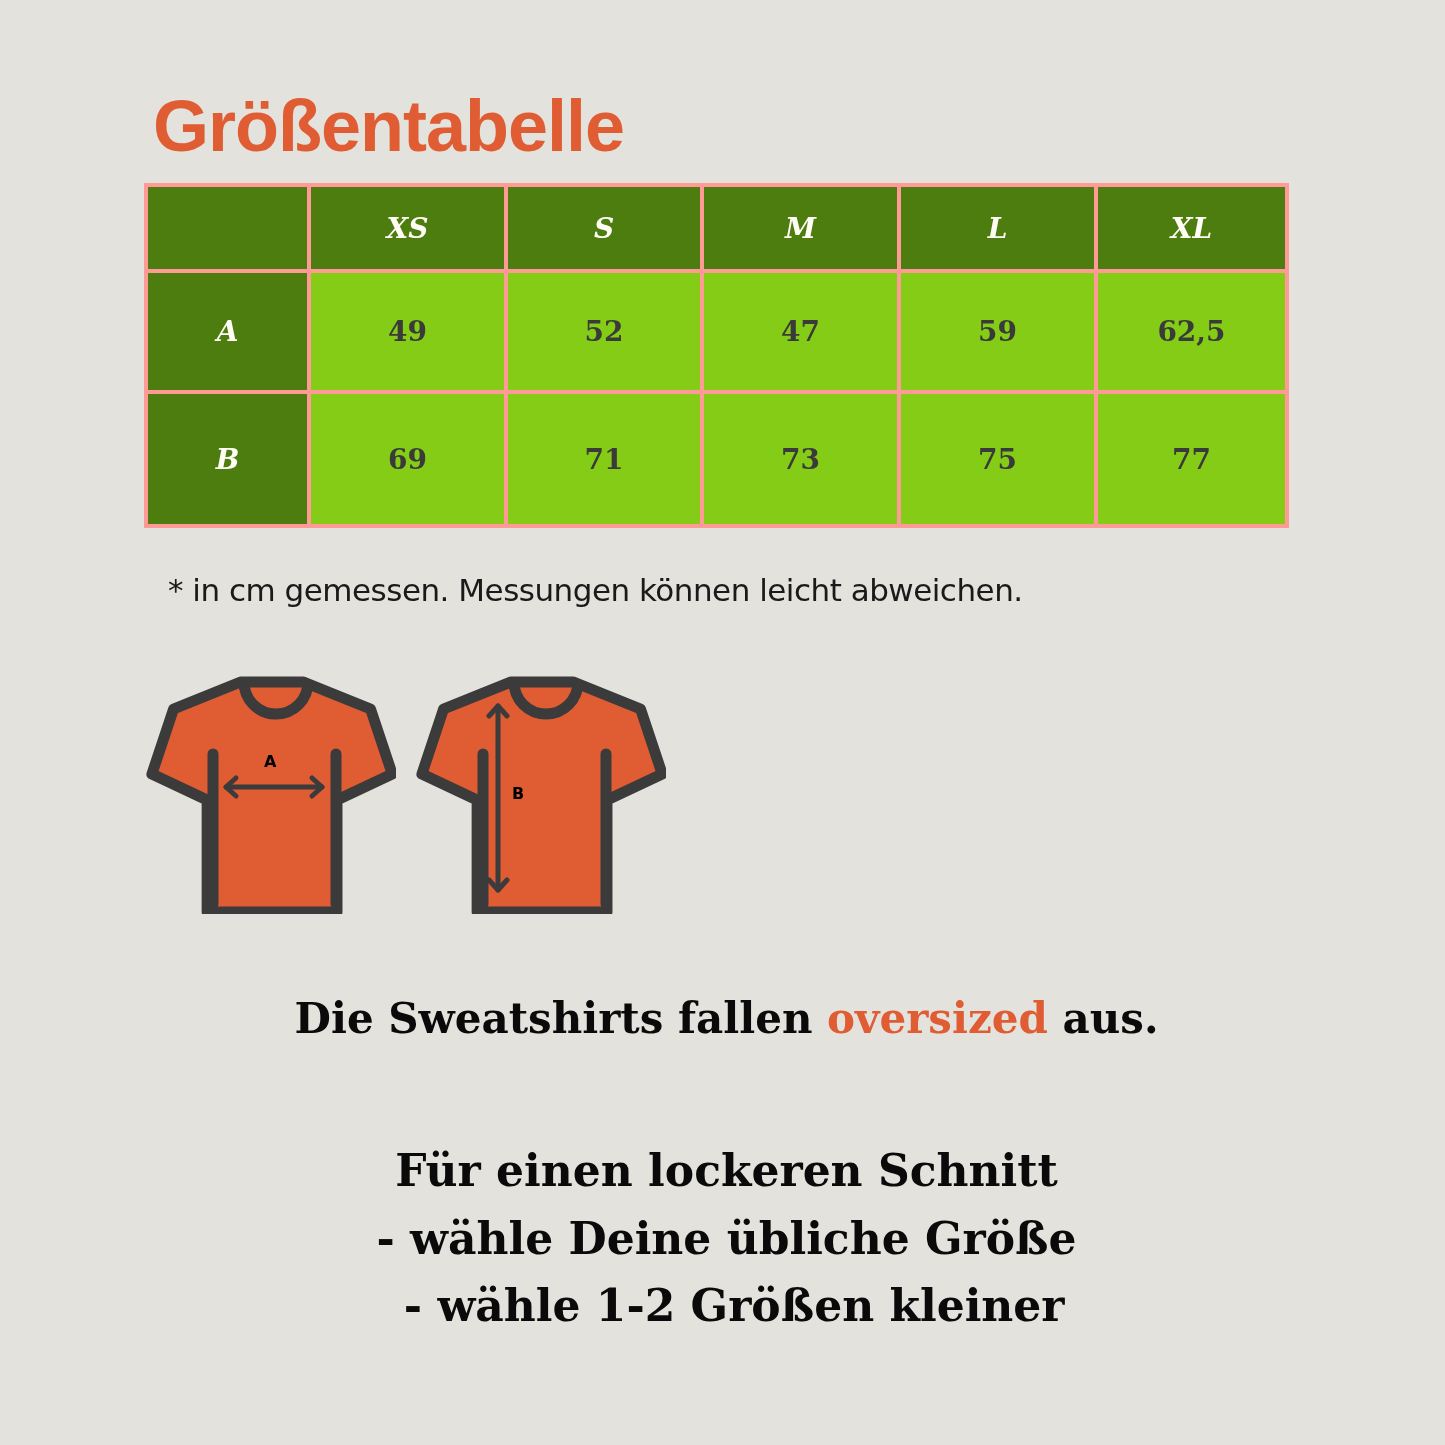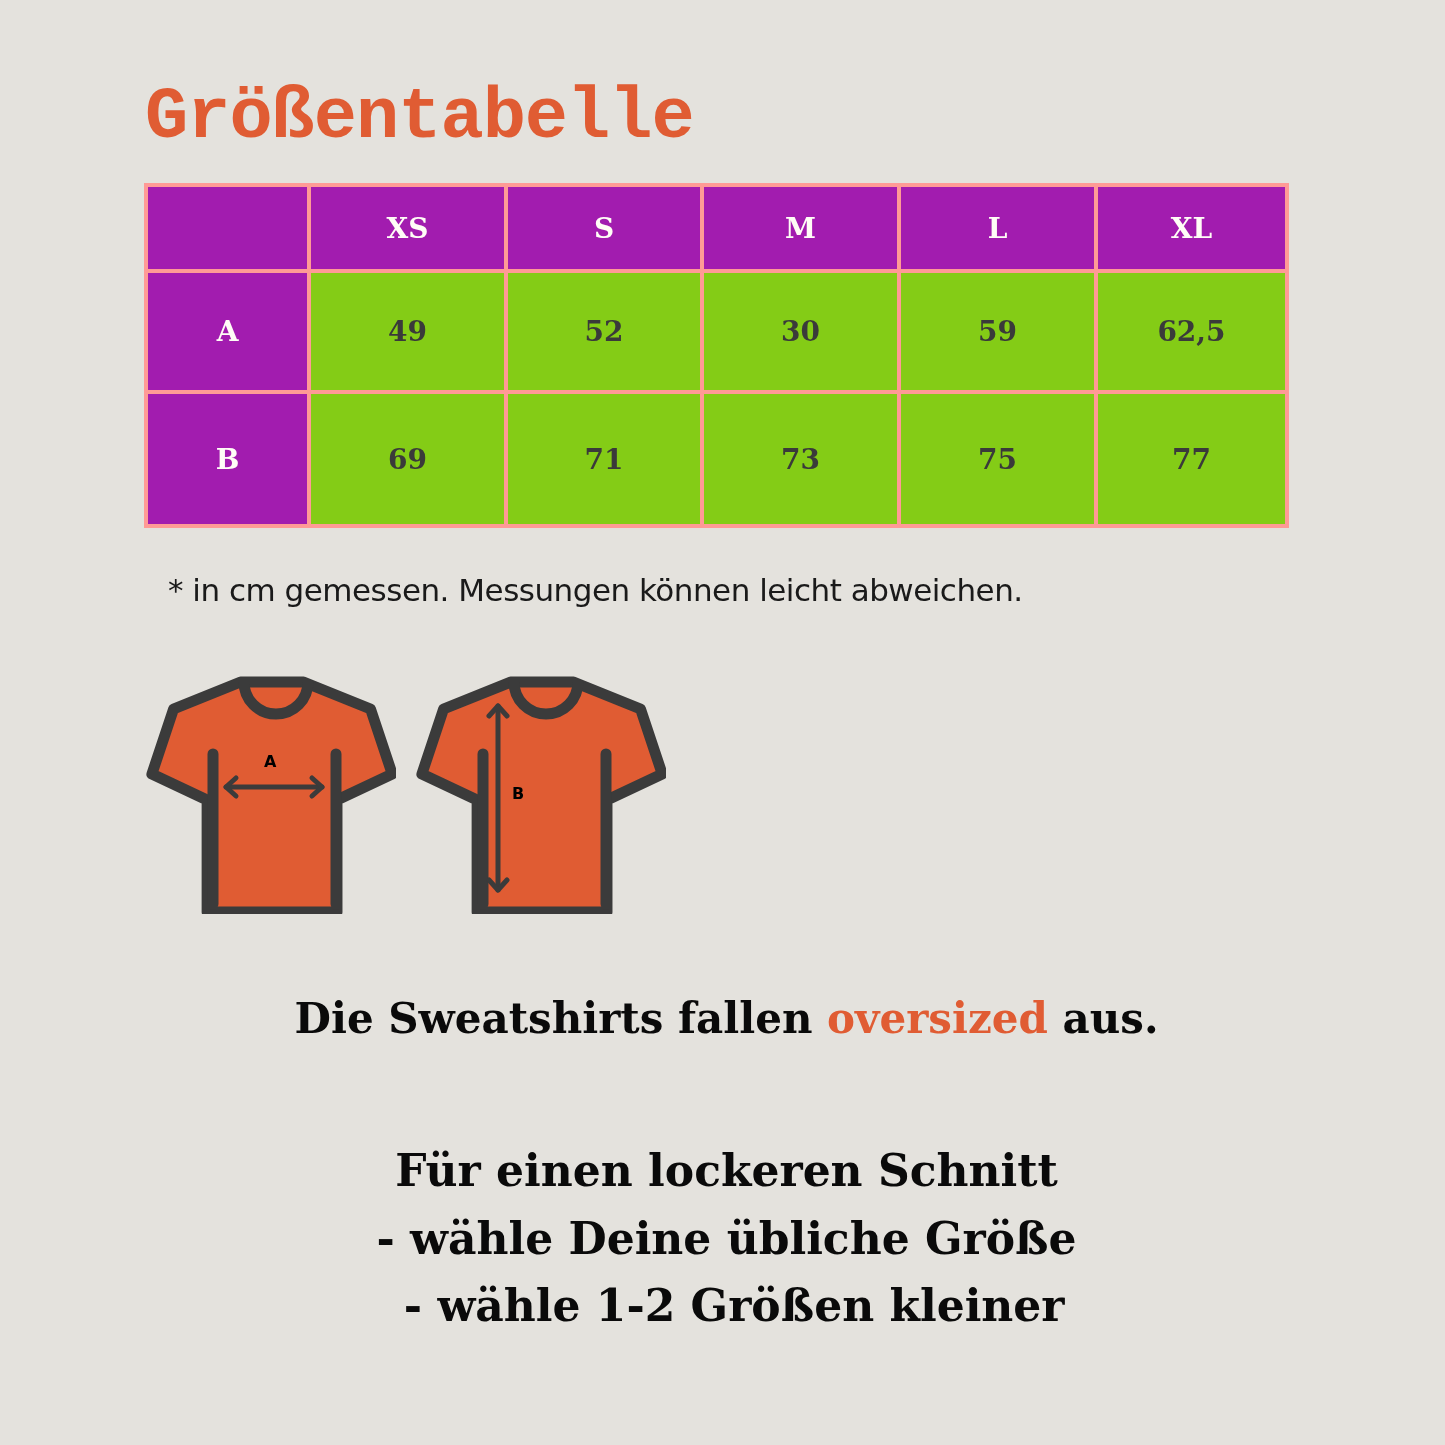--- a/index.html
+++ b/index.html
@@ -1,35 +1,35 @@
 <!DOCTYPE html>
 <html><head>
 <meta charset="utf-8">
 <style>
   html, body { margin:0; padding:0; }
   body {
     width:1445px; height:1445px; background:#e4e2dd; position:relative; overflow:hidden;
     font-family:"DejaVu Serif", serif;
   }
   .title {
-    position:absolute; left:145px; top:70px; margin:0;
-    font-family:Liberation Mono, monospace; font-weight:900; font-size:72px; line-height:96px;
+    position:absolute; left:145px; top:70px; margin:8px;
+    font-family:Liberation Sans, sans-serif; font-weight:900; font-size:72px; line-height:96px;
     color:#e05c33; letter-spacing:-1px;
   }
   table.sizes {
     position:absolute; left:144px; top:183px; width:1141px; height:341px;
     border-collapse:collapse; table-layout:fixed;
     background:#ff9a96;
   }
   table.sizes td {
     border:4px solid #ff9a96; text-align:center; vertical-align:middle;
     font-family:"DejaVu Serif", serif; font-weight:bold; font-size:28px;
     padding:0;
   }
-  td.hdr { background:#a21caf; color:#fffdf6; }
+  td.hdr { background:#4d7c0f; color:#fffdf6;font-style:italic; }
   td.cell { background:#84cc16; color:#3a3a3a; }
   col.c0 { width:163px; } col.c1 { width:197px; } col.c2 { width:196px; }
   col.c3 { width:197px; } col.c4 { width:197px; } col.c5 { width:191px; }
   tr.r0 { height:86px; } tr.r1 { height:121px; } tr.r2 { height:134px; }
   .note {
     position:absolute; left:168px; top:572px;
     font-family:"DejaVu Sans", sans-serif; font-size:31px; color:#1a1a1a; letter-spacing:-0.5px;
   }
   .shirt { position:absolute; top:674px; width:250px; height:240px; }
   .shirt-a { left:146px; }
@@ -66,21 +66,21 @@
     <td class="hdr">XS</td>
     <td class="hdr">S</td>
     <td class="hdr">M</td>
     <td class="hdr">L</td>
     <td class="hdr">XL</td>
   </tr>
   <tr class="r1">
     <td class="hdr">A</td>
     <td class="cell">49</td>
     <td class="cell">52</td>
-    <td class="cell">30</td>
+    <td class="cell">47</td>
     <td class="cell">59</td>
     <td class="cell">62,5</td>
   </tr>
   <tr class="r2">
     <td class="hdr">B</td>
     <td class="cell">69</td>
     <td class="cell">71</td>
     <td class="cell">73</td>
     <td class="cell">75</td>
     <td class="cell">77</td>

